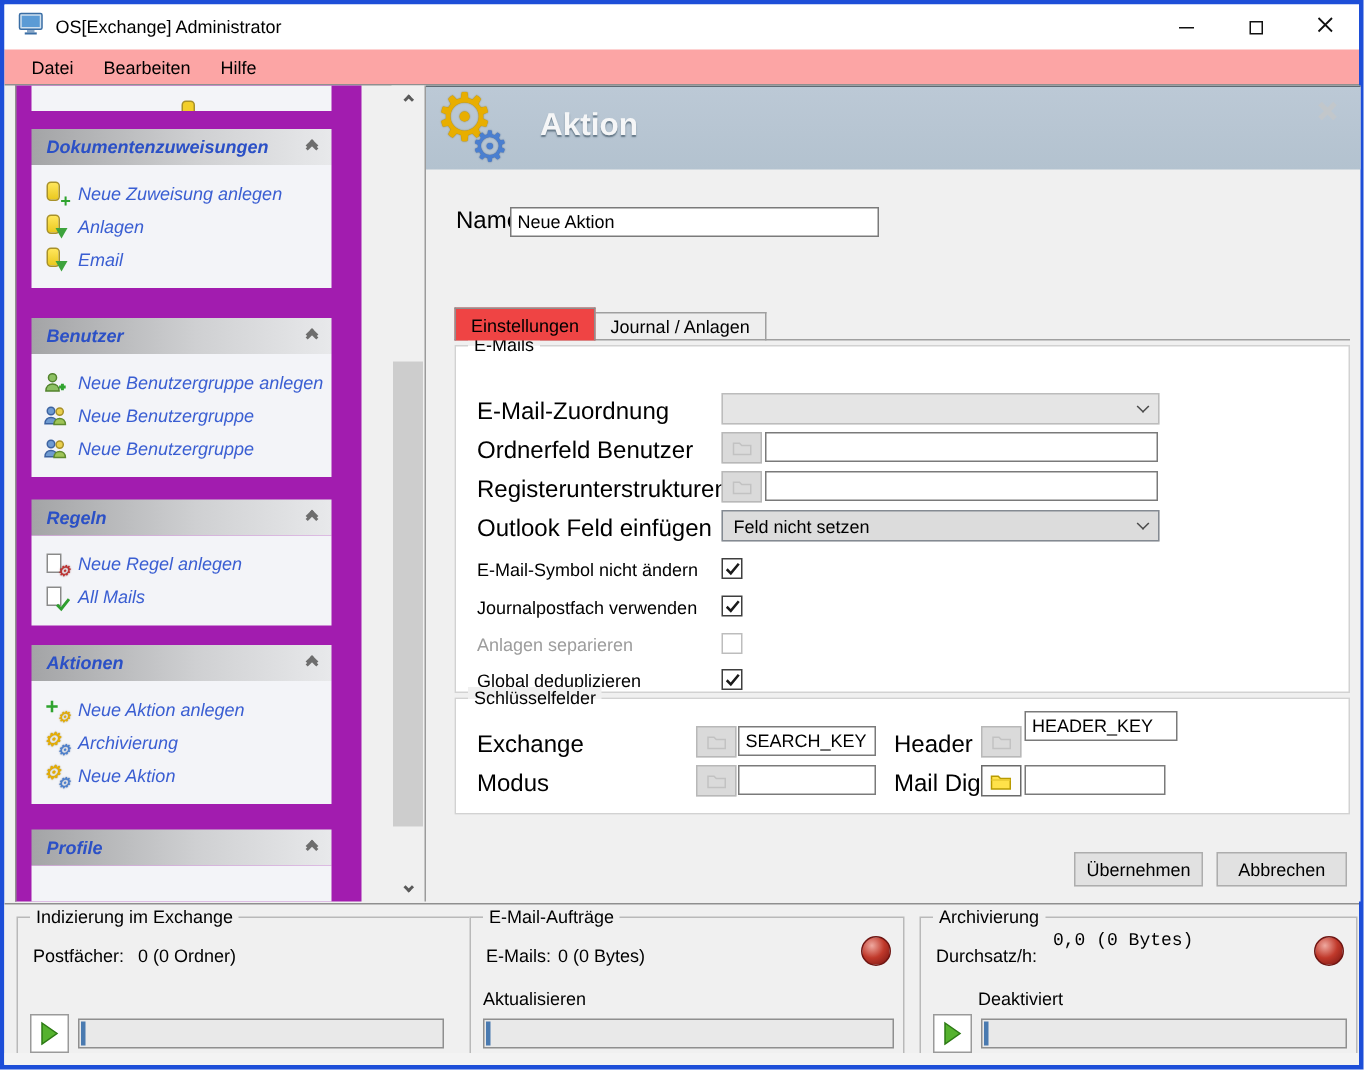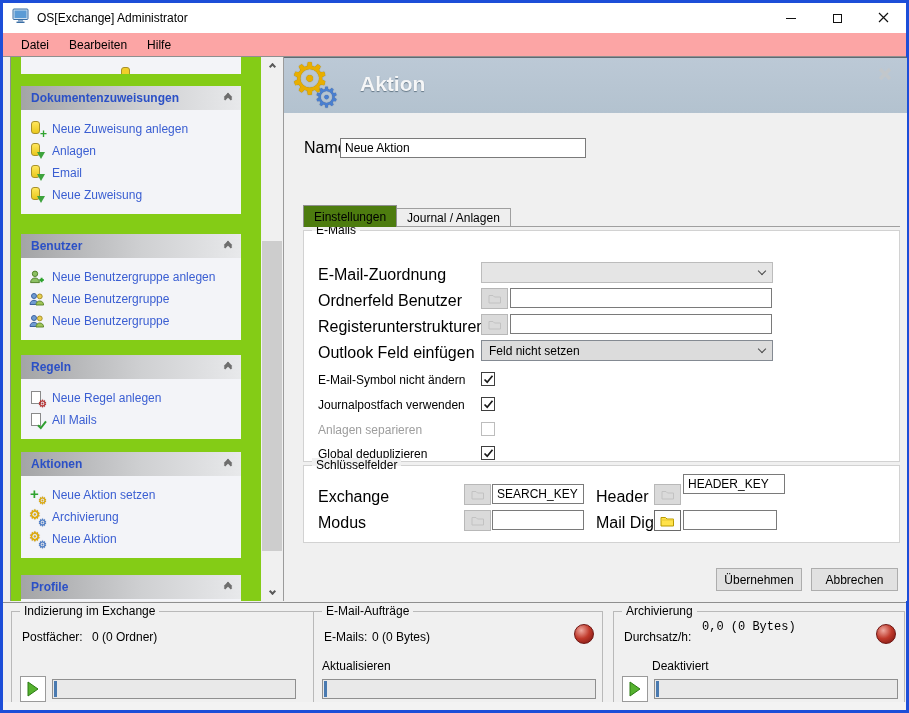--- a/index.html
+++ b/index.html
@@ -16,22 +16,22 @@
 
   
   .menubar { height:23px; display:flex; align-items:center; padding-left:8px; background:#fca5a5; }
   .menu-item { padding:0 10px; font-size:12px; color:#000; }
 
   
   .client { position:absolute; top:53px; left:0; right:0; bottom:0; background:#f0f0f0; border-top:1px solid #8f8f8f; }
   .workspace { position:absolute; top:0; left:0; right:0; height:545px; }
 
   
-  .sidebar { position:absolute; left:7px; top:0; width:251px; height:544px; background:#84cc16;
-             border-left:1px solid #8f8f8f; overflow:hidden; padding:0 20px 0 10px; }
+  .sidebar { position:absolute; left:7px; top:0; width:231px; height:544px; background:#a21caf;
+             border-left:1px solid #8f8f8f; overflow:hidden; padding:0 20px 0 10px;font-style:italic; }
   .card { background:#f3f4f8; padding:8px 0; }
   .card.partial-top { height:17px; padding:0; position:relative; overflow:hidden; }
   .partial-ico { position:absolute; left:100px; top:10px; width:9px; height:10px; background:#f2cf2a; border:1px solid #a8912a; border-radius:3px; }
   .sec-header { height:24px; display:flex; align-items:center; padding:0 10px;
                 background:linear-gradient(to right,#a3a4a6,#cfd0d2 55%,#e8e9eb);
                 font-size:12px; font-weight:bold; color:#2b50c6; }
   .chevs { margin-left:auto; display:flex; flex-direction:column; align-items:center; gap:0; }
   .chev-up { width:6px; height:6px; border-top:2px solid #6e6e6e; border-right:2px solid #6e6e6e; transform:rotate(-45deg); }
   .chev-up + .chev-up { margin-top:-4px; }
   .s-item { height:22px; display:flex; align-items:center; gap:7px; padding-left:8px; font-size:12px; color:#3a5ed2; }
@@ -68,21 +68,21 @@
   .frow { position:absolute; display:flex; align-items:center; font-size:12px; color:#000; }
   .flabel { font-size:16px; color:#000; }
   .tin { height:20px; border:1px solid #7a7a7a; background:#fff; font-size:12px; padding:0 4px; color:#000; }
   .combo { height:21px; background:#dcdcdc; border:1px solid #848a92; display:flex; align-items:center;
            justify-content:space-between; padding:0 7px; font-size:12px; color:#000; }
   .combo.dim { background:#e5e5e5; border-color:#bcbcbc; }
   .chev-down { width:6px; height:6px; border-right:1.5px solid #4a4a4a; border-bottom:1.5px solid #4a4a4a; transform:rotate(45deg); margin-top:-3px; }
 
   .tabs { position:absolute; left:19px; top:148px; display:flex; align-items:flex-end; }
   .tab { font-size:12px; padding:0 10px; display:flex; align-items:center; }
-  .tab.active { height:22px; background:#4d7c0f; border:1px solid #8f8f8f; border-bottom:none; position:relative; z-index:2; }
+  .tab.active { height:22px; background:#ef4444; border:1px solid #8f8f8f; border-bottom:none; position:relative; z-index:2; }
   .tab.idle { height:19px; background:#eeeeee; border:1px solid #9f9f9f; border-left:none; border-bottom:none; }
   .tabline { position:absolute; left:19px; top:169px; width:597px; border-top:1px solid #9f9f9f; }
 
   .group { position:absolute; background:#fff; border:1px solid #d2d2d2; }
   .legend { position:absolute; top:-8px; left:8px; padding:0 4px; font-size:12px; color:#000;
             background:linear-gradient(#f0f0f0 55%, #ffffff 55%); }
   .legend.flat { background:#f0f0f0; }
 
   .fbtn { position:absolute; width:27px; height:21px; background:#dadada; border:1px solid #b8b8b8;
           display:flex; align-items:center; justify-content:center; }
@@ -176,27 +176,20 @@
               </span>
             <span>Anlagen</span>
           </div>
           <div class="s-item">
             <span class="sico">
                 <span class="doc"></span>
                 <span class="doc-arrow"></span>
               </span>
             <span>Email</span>
           </div>
-          <div class="s-item">
-            <span class="sico">
-                <span class="doc"></span>
-                <span class="doc-arrow"></span>
-              </span>
-            <span>Neue Zuweisung</span>
-          </div>
         </div>
 
         <div class="sec-header" style="margin-top:20px;">
           <span>Benutzer</span>
           <span class="chevs">
               <span class="chev-up"></span>
               <span class="chev-up"></span>
             </span>
         </div>
         <div class="card">
@@ -266,21 +259,21 @@
               <span class="chev-up"></span>
               <span class="chev-up"></span>
             </span>
         </div>
         <div class="card">
           <div class="s-item">
             <span class="sico">
                 <span class="big-plus">+</span>
                 <span class="gear-y ico-abs-br">⚙</span>
               </span>
-            <span>Neue Aktion setzen</span>
+            <span>Neue Aktion anlegen</span>
           </div>
           <div class="s-item">
             <span class="sico">
                 <span class="gear-y ico-abs-tl">⚙</span>
                 <span class="gear-b ico-abs-br">⚙</span>
               </span>
             <span>Archivierung</span>
           </div>
           <div class="s-item">
             <span class="sico">

